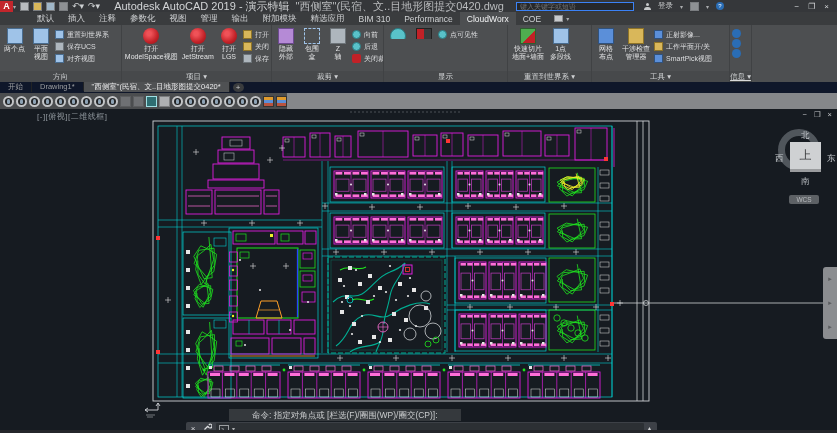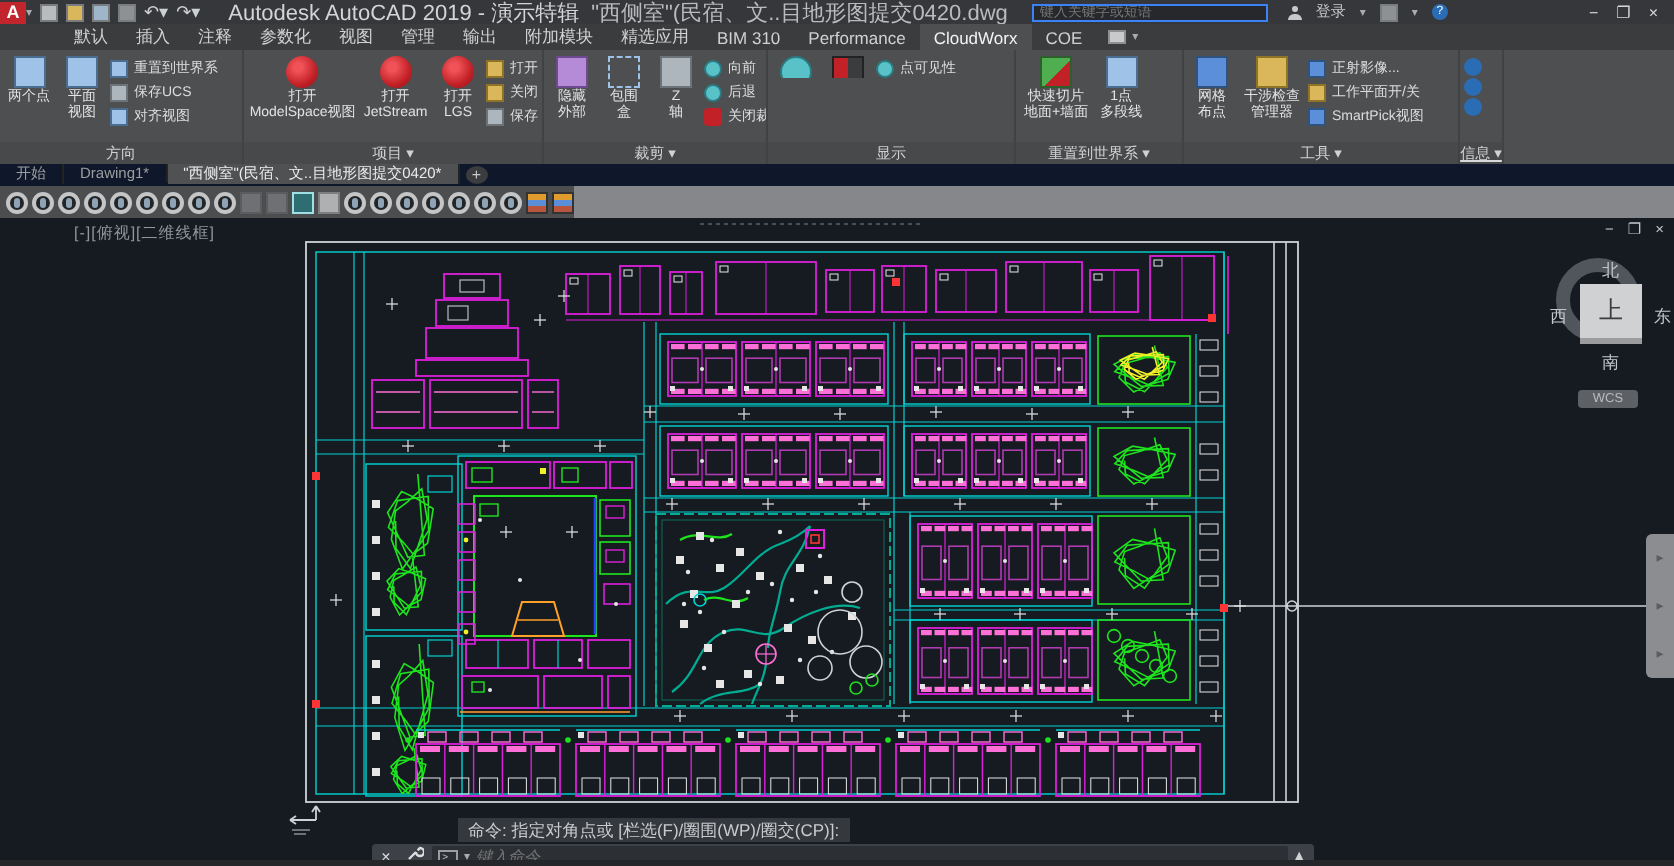--- a/index.html
+++ b/index.html
@@ -98,21 +98,21 @@
   .vc-box{position:absolute;left:790px;top:33px;width:31px;height:30px;background:#cfd1d3;color:#3b3d3f;
           font-size:12px;display:flex;align-items:center;justify-content:center;border-bottom:3px solid #9a9c9e;}
   .vc-wcs{position:absolute;left:789px;top:86px;width:30px;height:9px;background:#5d6165;border-radius:2px;
           color:#b9bcbf;font-size:6.5px;display:flex;align-items:center;justify-content:center;}
 
   .sidepal{position:absolute;left:823px;top:158px;width:14px;height:72px;background:#8b8d90;
            border-radius:3px 0 0 3px;display:flex;flex-direction:column;align-items:center;
            justify-content:space-around;color:#5a5c5e;font-size:7px;}
 
   .cmdhist{position:absolute;left:229px;top:300px;height:12px;background:rgba(56,60,64,.92);
-           color:#c9cbcd;font-size:8.5px;line-height:12px;padding:0 5px;white-space:nowrap;}
+           color:#c9cbcd;font-size:8.5px;line-height:12px;padding:0 23px;white-space:nowrap;}
   .cmdbar{position:absolute;left:186px;top:313px;width:471px;height:13px;background:rgba(125,129,133,.38);
           display:flex;align-items:center;border-radius:2px;}
   .cmdbtn{width:14px;text-align:center;color:#dcdee0;font-size:8px;line-height:13px;}
   .cmdfield{flex:1;height:11px;margin:1px 2px 1px 2px;background:rgba(42,46,50,.88);display:flex;
             align-items:center;border-radius:1px;padding:0 3px;gap:3px;}
   .cmdico{width:10px;height:8px;border:1px solid #9b9ea1;color:#c6c8ca;font-size:5px;line-height:6px;text-align:center;}
   .cmdinput{flex:1;background:none;border:none;outline:none;color:#9b9ea1;font-size:8px;
             font-style:italic;font-family:inherit;padding:0;}
   .cmdup{color:#d0d2d4;font-size:7px;padding-right:4px;}
 
@@ -1110,21 +1110,20 @@
     <div class="cmdbar">
       <span class="cmdbtn">×</span>
       <span class="cmdbtn">
         <svg width="9" height="9" viewBox="0 0 9 9">
             <path d="M1.5 7.5 L5 4 M5 4 a2 2 0 1 0 2-2 l-1.2 1.2" stroke="#dcdee0" stroke-width="1.2" fill="none"></path>
           </svg>
       </span>
       <div class="cmdfield">
         <span class="cmdico">&gt;_</span>
         <span class="caret">▾</span>
-        <input class="cmdinput" placeholder="键入命令" style="">
       </div>
       <span class="cmdup">▲</span>
     </div>
 
     <svg style="position:absolute;left:142px;top:292px" width="26" height="18" viewBox="0 0 26 18">
       <path d="M3 9 L16 9 M3 9 L6 7 M3 9 L6 11 M16 9 L16 2 M16 2 L14 5 M16 2 L18 5" stroke="#cfd3d6" stroke-width="0.9" fill="none"></path>
       <path d="M4 14 h9 M5 16 h6" stroke="#8a8f94" stroke-width="0.8"></path>
     </svg>
   </div>
 

